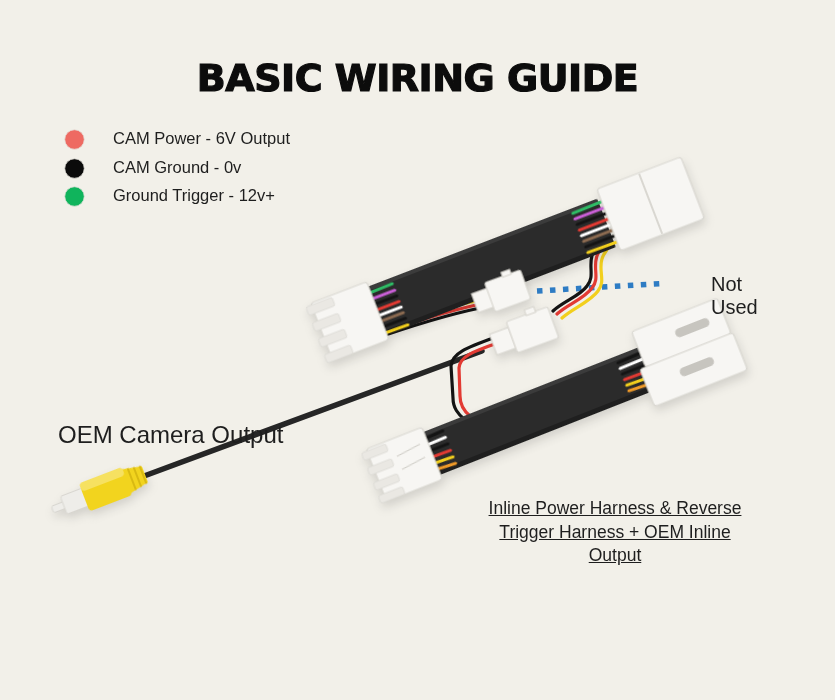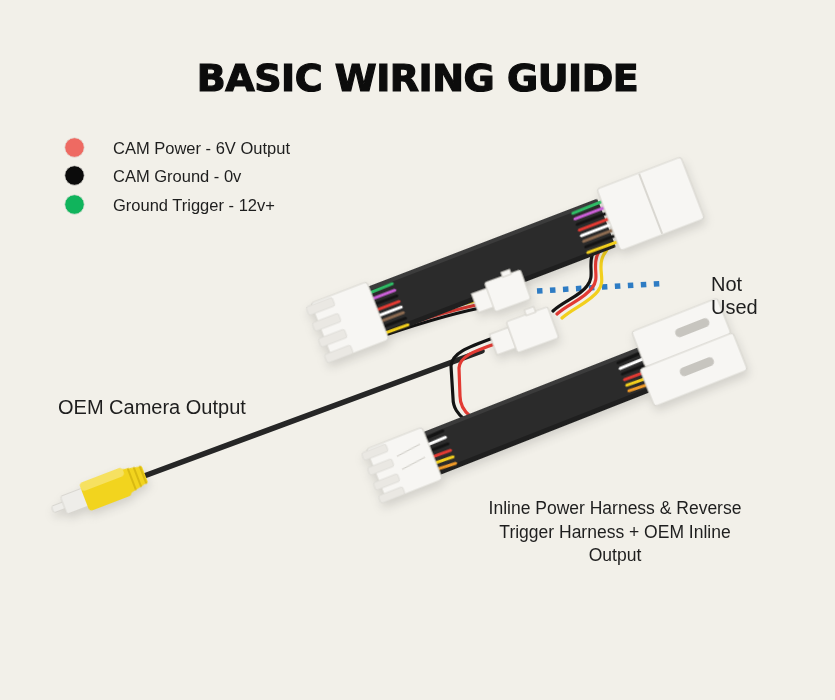--- a/index.html
+++ b/index.html
@@ -11,28 +11,28 @@
     --cable_black:#262626; --rca_yellow:#f2d41e; --rca_ridge:#d9ba12; --rca_tip:#eeede9;
   }
   *{margin:0;padding:0;box-sizing:border-box;}
   html,body{width:835px;height:700px;}
   body{font-family:"Liberation Sans",sans-serif;background:var(--background);color:var(--body_text);overflow:hidden;}
   .canvas{position:relative;width:698px;height:700px;background:var(--background);border-radius:19px;}
   .title{position:absolute;left:0;top:56px;width:835px;text-align:center;
     font-family:"DejaVu Sans",sans-serif;font-weight:900;font-size:38px;letter-spacing:-0.5px;
     color:var(--title_text);-webkit-text-stroke:1.2px var(--title_text);}
   .legend{position:absolute;left:64px;top:129px;}
-  .legend-row{display:flex;align-items:flex-end;height:28.5px;}
+  .legend-row{display:flex;align-items:flex-start;height:28.5px;}
   .legend-dot{width:21px;height:21px;margin-right:28px;flex:0 0 auto;}
   .legend-label{font-size:16.5px;color:var(--body_text);white-space:nowrap;}
   .diagram{position:absolute;left:0;top:0;width:835px;height:700px;}
   .label{position:absolute;color:var(--body_text);}
   .label-not-used{left:696px;top:273px;font-size:20px;margin-left:15px;}
-  .label-oem{left:58px;top:396px;font-size:20px;}
-  .caption{position:absolute;text-align:center;font-size:17.5px;line-height:23.5px;color:var(--body_text);}
+  .label-oem{left:58px;top:421px;font-size:24px;}
+  .caption{position:absolute;text-align:center;font-size:17.5px;line-height:23.5px;color:var(--body_text);text-decoration:underline;}
   .caption-inline{left:450px;top:497px;width:330px;}
   .caption-bottom{left:244px;top:589px;width:310px;}
   
   .ribbon{fill:var(--harness_black);}
   .ribbon-hi{fill:rgba(255,255,255,0.08);}
   .ribbon-lo{fill:rgba(0,0,0,0.28);}
   .conn{fill:var(--connector_white);stroke:var(--connector_line);stroke-width:1.2;}
   .ridge{fill:var(--connector_ridge);stroke:var(--connector_line);stroke-width:0.7;}
   .slot{fill:var(--slot_grey);}
   .divider{stroke:var(--connector_line);stroke-width:2;}

